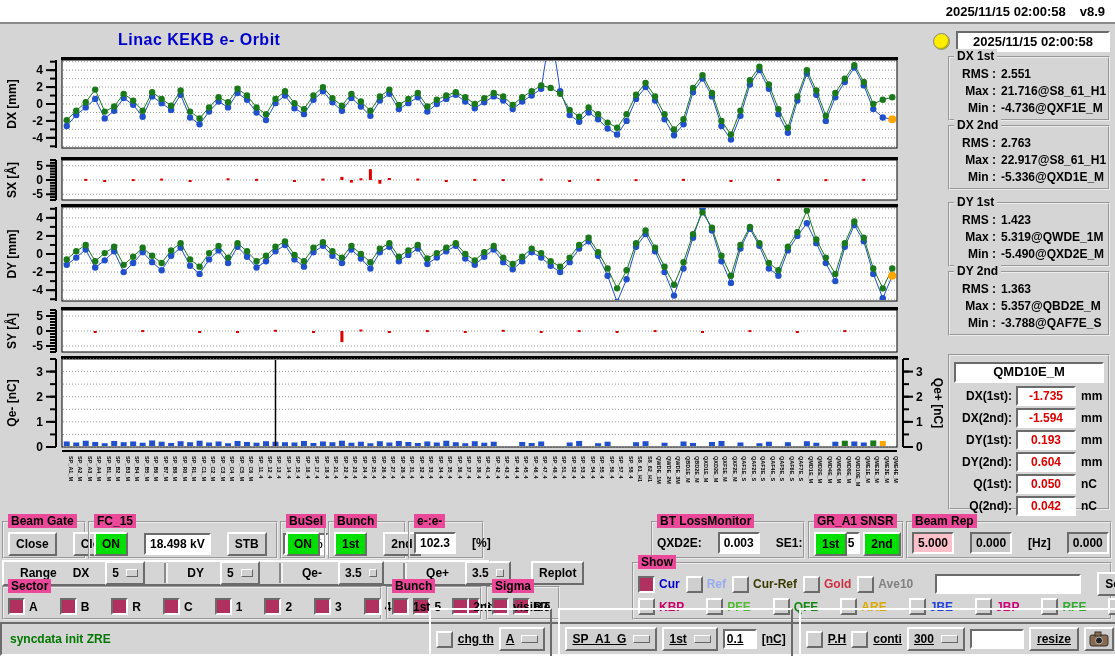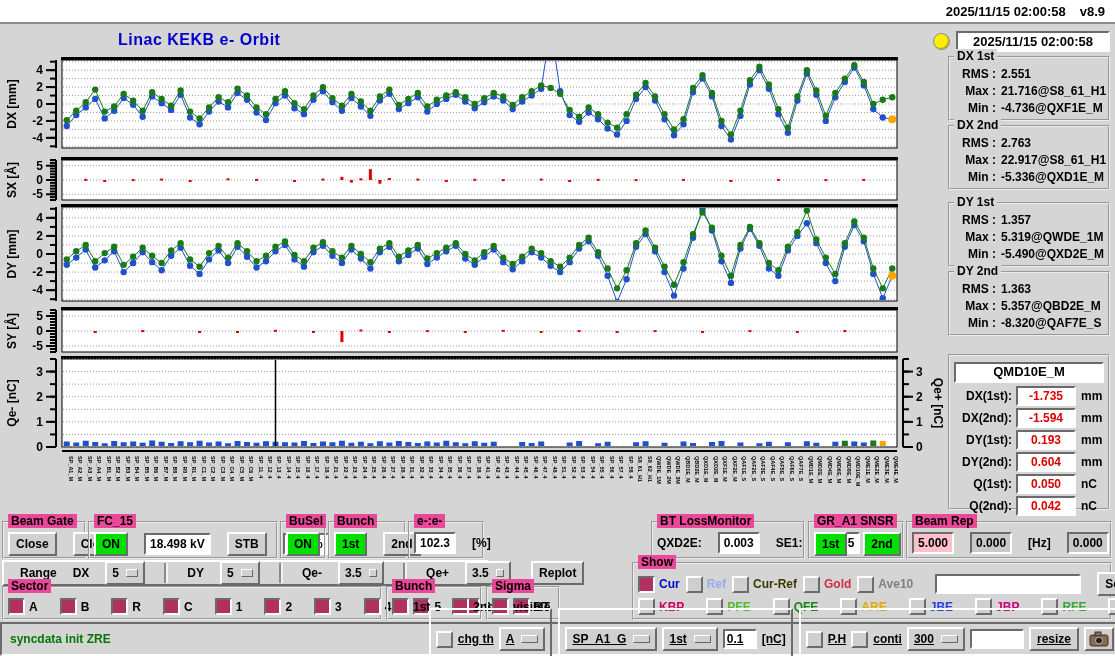--- a/index.html
+++ b/index.html
@@ -878,21 +878,21 @@
         </div>
         <div class="statrow">
           <span class="sl">Min :</span>
           <span>-5.336@QXD1E_M</span>
         </div>
       </div>
       <div class="statbox" style="margin-top: 12px;">
         <span class="gt">DY 1st</span>
         <div class="statrow">
           <span class="sl">RMS :</span>
-          <span>1.357</span>
+          <span>1.423</span>
         </div>
         <div class="statrow">
           <span class="sl">Max :</span>
           <span>5.319@QWDE_1M</span>
         </div>
         <div class="statrow">
           <span class="sl">Min :</span>
           <span>-5.490@QXD2E_M</span>
         </div>
       </div>
@@ -901,21 +901,21 @@
         <div class="statrow">
           <span class="sl">RMS :</span>
           <span>1.363</span>
         </div>
         <div class="statrow">
           <span class="sl">Max :</span>
           <span>5.357@QBD2E_M</span>
         </div>
         <div class="statrow">
           <span class="sl">Min :</span>
-          <span>-8.320@QAF7E_S</span>
+          <span>-3.788@QAF7E_S</span>
         </div>
       </div>
     </div>
 
   <div class="gb" style="left:948px;top:354px;width:158px;height:152px;">
     <div style="margin:6px 4px 3px 4px;background:#fff;border-top:2px solid #6b6b6b;border-left:2px solid #6b6b6b;border-bottom:2px solid #fff;border-right:2px solid #fff;text-align:center;font-size:13px;height:17px;">QMD10E_M</div>
     <div id="monitor-rows">
         <div class="monrow">
           <span class="ml">DX(1st):</span>
           <span class="mv sunken">-1.735</span>

